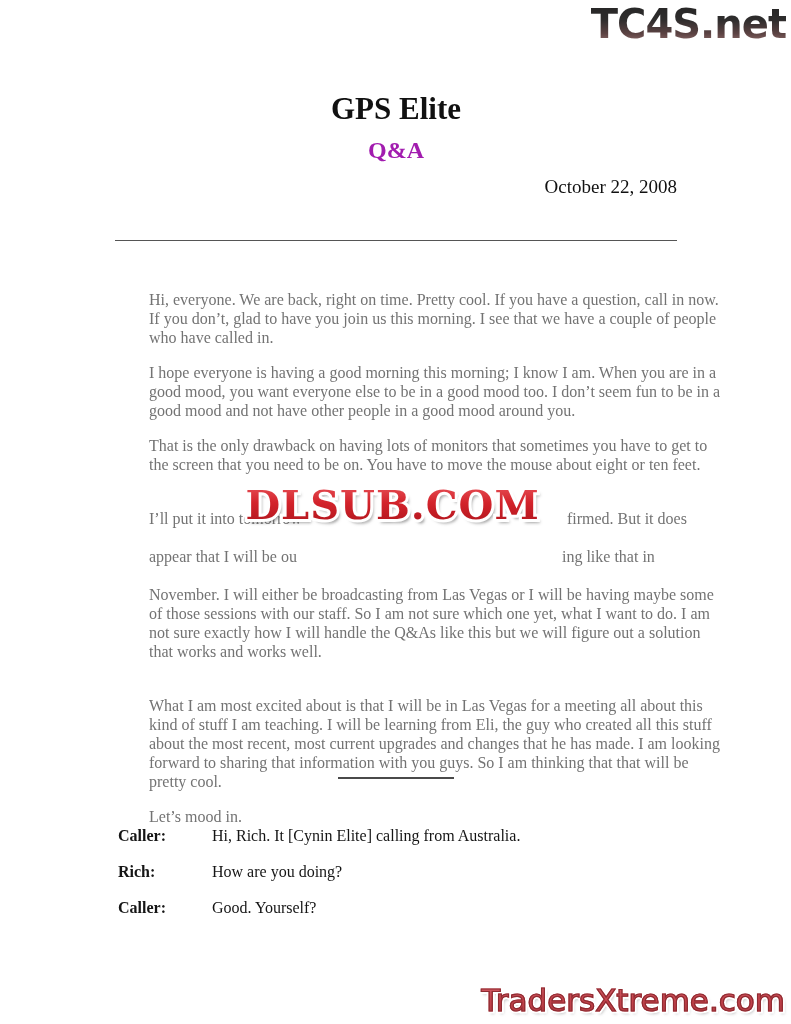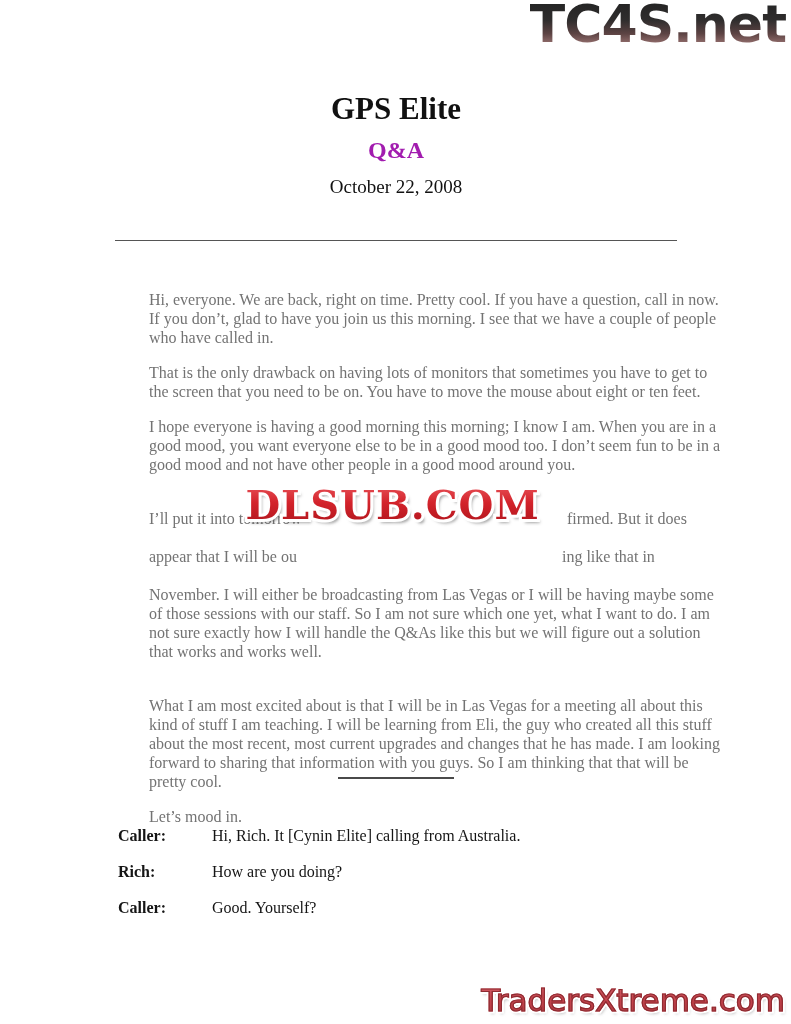--- a/index.html
+++ b/index.html
@@ -9,34 +9,34 @@
     background:#ffffff;
     overflow:hidden;
     font-family:"Liberation Serif","DejaVu Serif",serif;
     color:#1a1a1a;
   }
 
   
   .tc4s-logo{
     position:absolute;top:0px;right:5px;
     font-family:"DejaVu Sans","Liberation Sans",sans-serif;
-    font-weight:bold;font-size:52px;line-height:48px;letter-spacing:-1px;
+    font-weight:bold;font-size:40px;line-height:48px;letter-spacing:-1px;
     background:linear-gradient(180deg,#232323 0%,#2f2d2d 42%,#5c4343 70%,#96706f 92%,#a88283 100%);
     -webkit-background-clip:text;background-clip:text;
     color:transparent;
   }
 
   
   .doc-header{
     position:absolute;top:90px;left:115px;width:562px;
     text-align:center;
   }
   .doc-title{margin:0;font-size:31px;line-height:38px;font-weight:bold;color:#111;}
   .doc-subtitle{margin:8px 0 0 0;font-size:24px;line-height:28px;font-weight:bold;color:#a21caf;}
-  .doc-date{margin-top:12px;font-size:19px;line-height:22px;color:#111;}
+  .doc-date{margin-top:12px;font-size:19px;line-height:22px;color:#111;text-align:right;}
 
   .top-rule{
     position:absolute;top:240px;left:115px;width:562px;height:0;
     border-top:1.5px solid #555;
   }
 
   
   .body-text{
     position:absolute;top:290px;left:118px;width:600px;
     font-size:16px;line-height:19px;color:#737373;margin-left:31px;
@@ -109,25 +109,25 @@
     <h2 class="doc-subtitle">Q&amp;A</h2>
     <div class="doc-date">October 22, 2008</div>
   </div>
 
   <div class="top-rule"></div>
 
   <div class="body-text">
     <p>Hi, everyone. We are back, right on time. Pretty cool. If you have a question, call in now.
 If you don’t, glad to have you join us this morning. I see that we have a couple of people
 who have called in.</p>
-    <p>That is the only drawback on having lots of monitors that sometimes you have to get to
-the screen that you need to be on. You have to move the mouse about eight or ten feet.</p>
     <p>I hope everyone is having a good morning this morning; I know I am. When you are in a
 good mood, you want everyone else to be in a good mood too. I don’t seem fun to be in a
 good mood and not have other people in a good mood around you.</p>
+    <p>That is the only drawback on having lots of monitors that sometimes you have to get to
+the screen that you need to be on. You have to move the mouse about eight or ten feet.</p>
     <p>
       <span class="fragline"><span>I’ll put it into tomorrow</span><span class="wmgap"></span><span>firmed. But it does</span></span>
       <span class="fragline"><span>appear that I will be ou</span><span class="wmgap"></span><span>ing like that in</span></span>
       <span class="p4rest">November. I will either be broadcasting from Las Vegas or I will be having maybe some
 of those sessions with our staff. So I am not sure which one yet, what I want to do. I am
 not sure exactly how I will handle the Q&amp;As like this but we will figure out a solution
 that works and works well.</span>
     </p>
     <p>What I am most excited about is that I will be in Las Vegas for a meeting all about this
 kind of stuff I am teaching. I will be learning from Eli, the guy who created all this stuff

